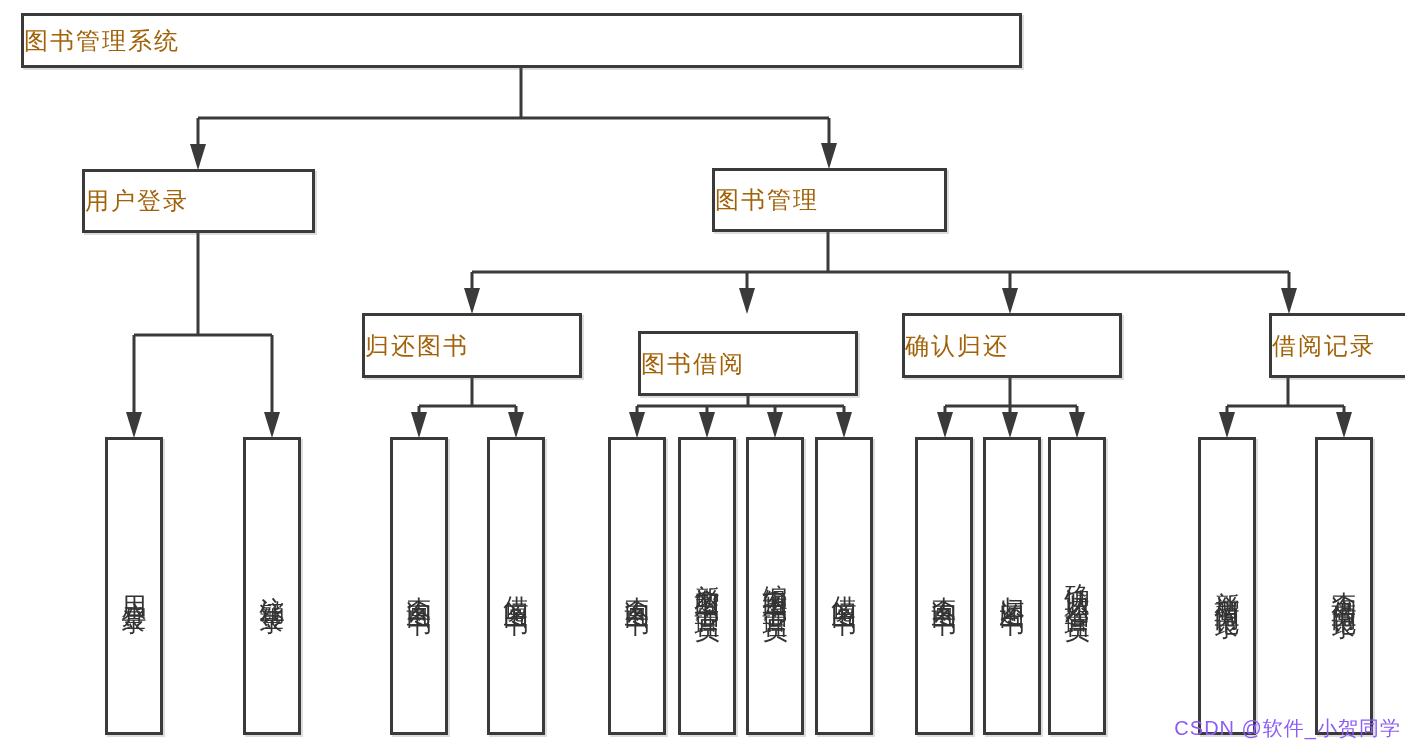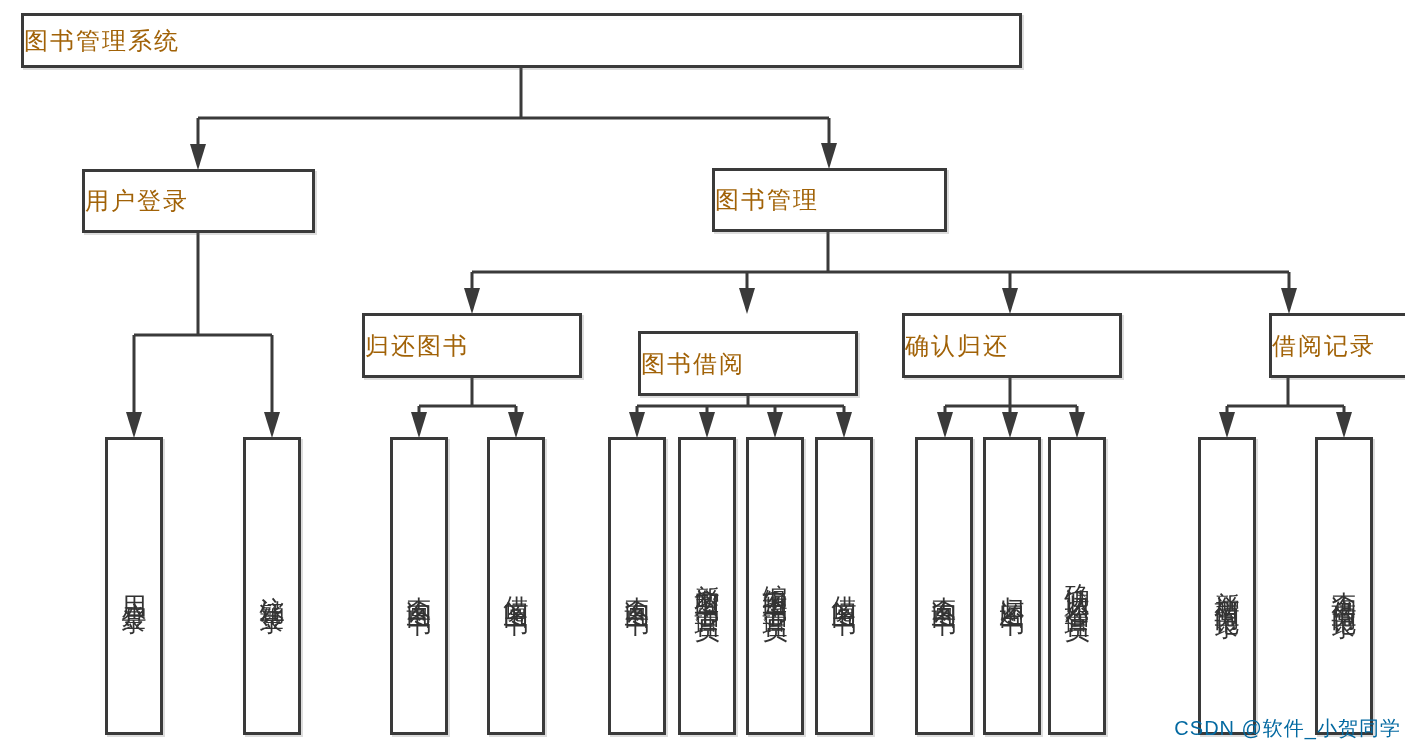--- a/index.html
+++ b/index.html
@@ -52,21 +52,21 @@
     line-height: 1;
     letter-spacing: 5px;
     color: #333333;
     white-space: nowrap;
   }
   .watermark {
     position: absolute;
     right: 4px;
     top: 715px;
     font-size: 20px;
-    color: #0369a1;
+    color: #8b5cf6;
     letter-spacing: 1px;
     z-index: 5;
     white-space: nowrap;
   }
 </style>
 </head>
 <body>
 
 <div class="canvas">
 

